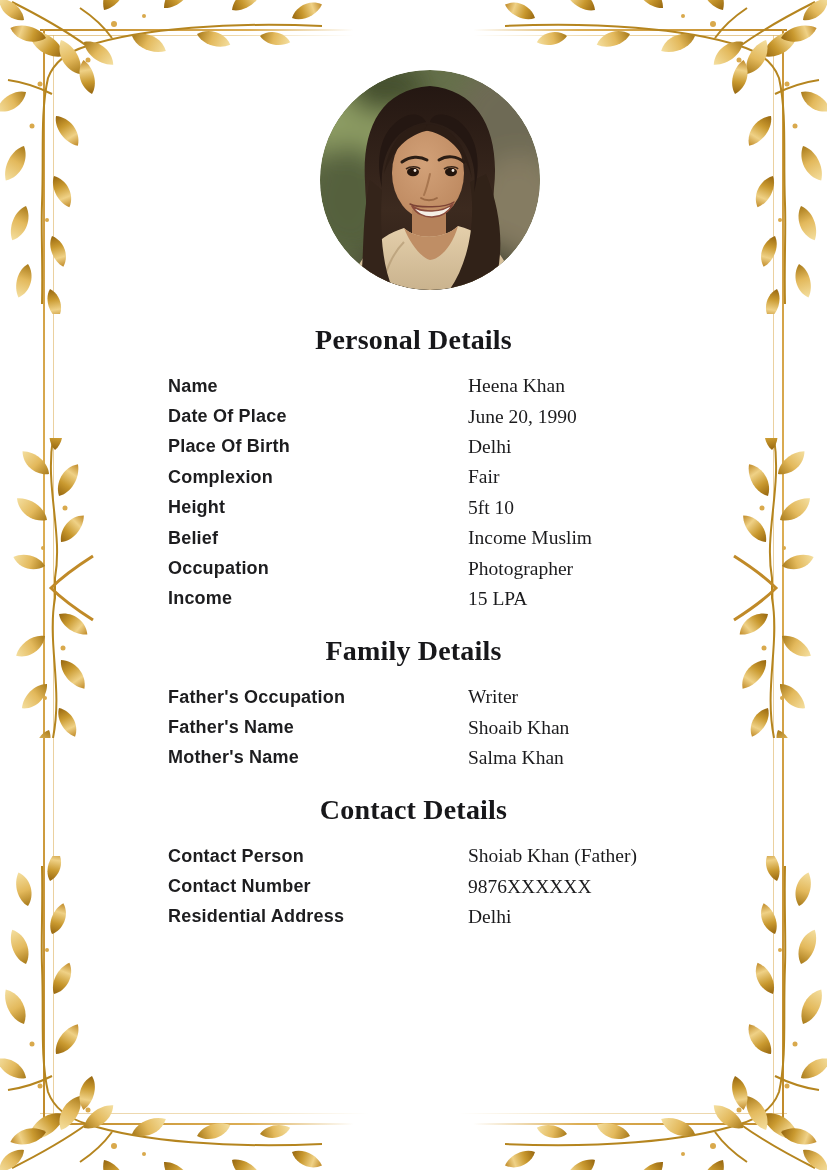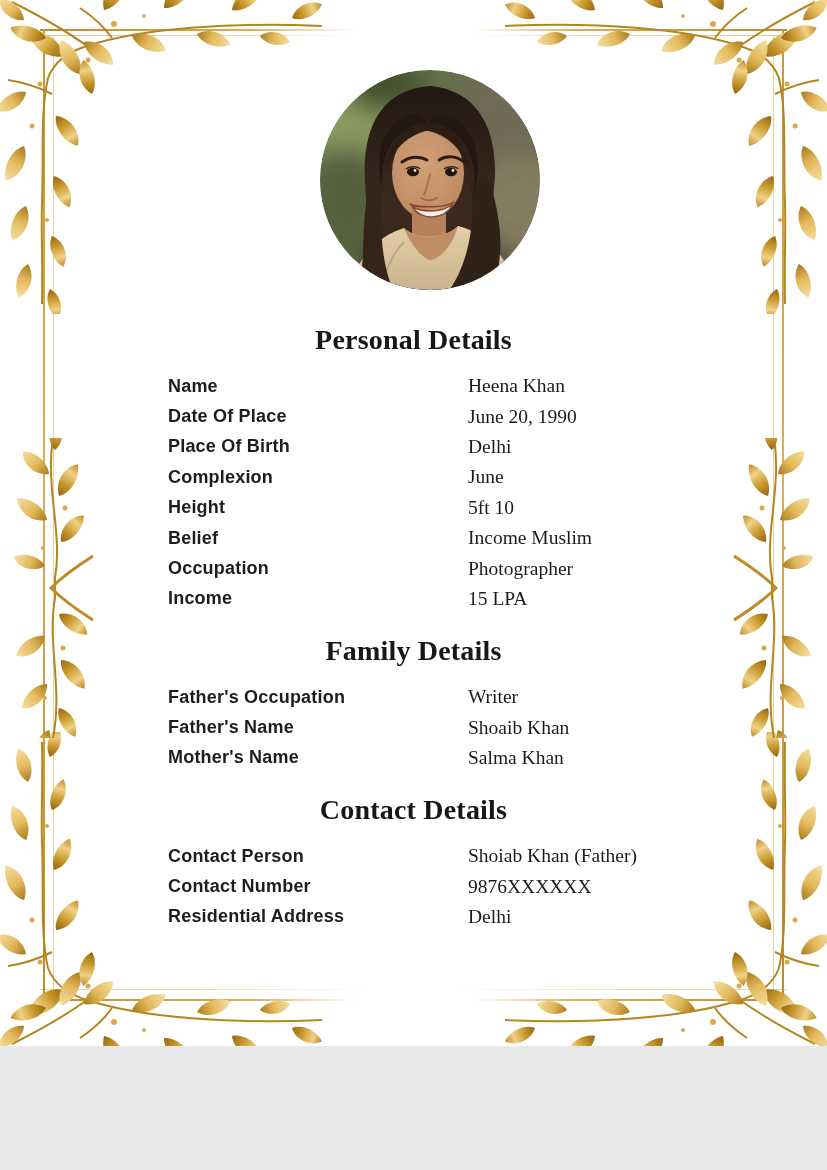--- a/index.html
+++ b/index.html
@@ -1,18 +1,18 @@
 <!DOCTYPE html>
 <html><head>
 <meta charset="utf-8">
 <style>
   html,body{margin:0;padding:0;background:#e8e8e8;}
   .page{
     position:relative;
-    width:827px;height:1046px;
+    width:827px;height:1170px;
     margin:0 auto;
     background:#ffffff;
     overflow:hidden;
     font-family:"Liberation Sans",sans-serif;
   }
   
   .bline{position:absolute;pointer-events:none;}
   .bl-top-outer{left:40px;right:40px;top:29px;height:2px;
     background:linear-gradient(90deg,#c08a2a 0%,#dcae55 28%,rgba(220,174,85,0) 42%,rgba(220,174,85,0) 58%,#dcae55 72%,#c08a2a 100%);}
   .bl-top-inner{left:40px;right:40px;top:35px;height:1.3px;opacity:.65;
@@ -249,21 +249,21 @@
     <div class="row">
       <span class="lbl">Date Of Place</span>
       <span class="val">June 20, 1990</span>
     </div>
     <div class="row">
       <span class="lbl">Place Of Birth</span>
       <span class="val">Delhi</span>
     </div>
     <div class="row">
       <span class="lbl">Complexion</span>
-      <span class="val">June</span>
+      <span class="val">Fair</span>
     </div>
     <div class="row">
       <span class="lbl">Height</span>
       <span class="val">5ft 10</span>
     </div>
     <div class="row">
       <span class="lbl">Belief</span>
       <span class="val">Income Muslim</span>
     </div>
     <div class="row">

